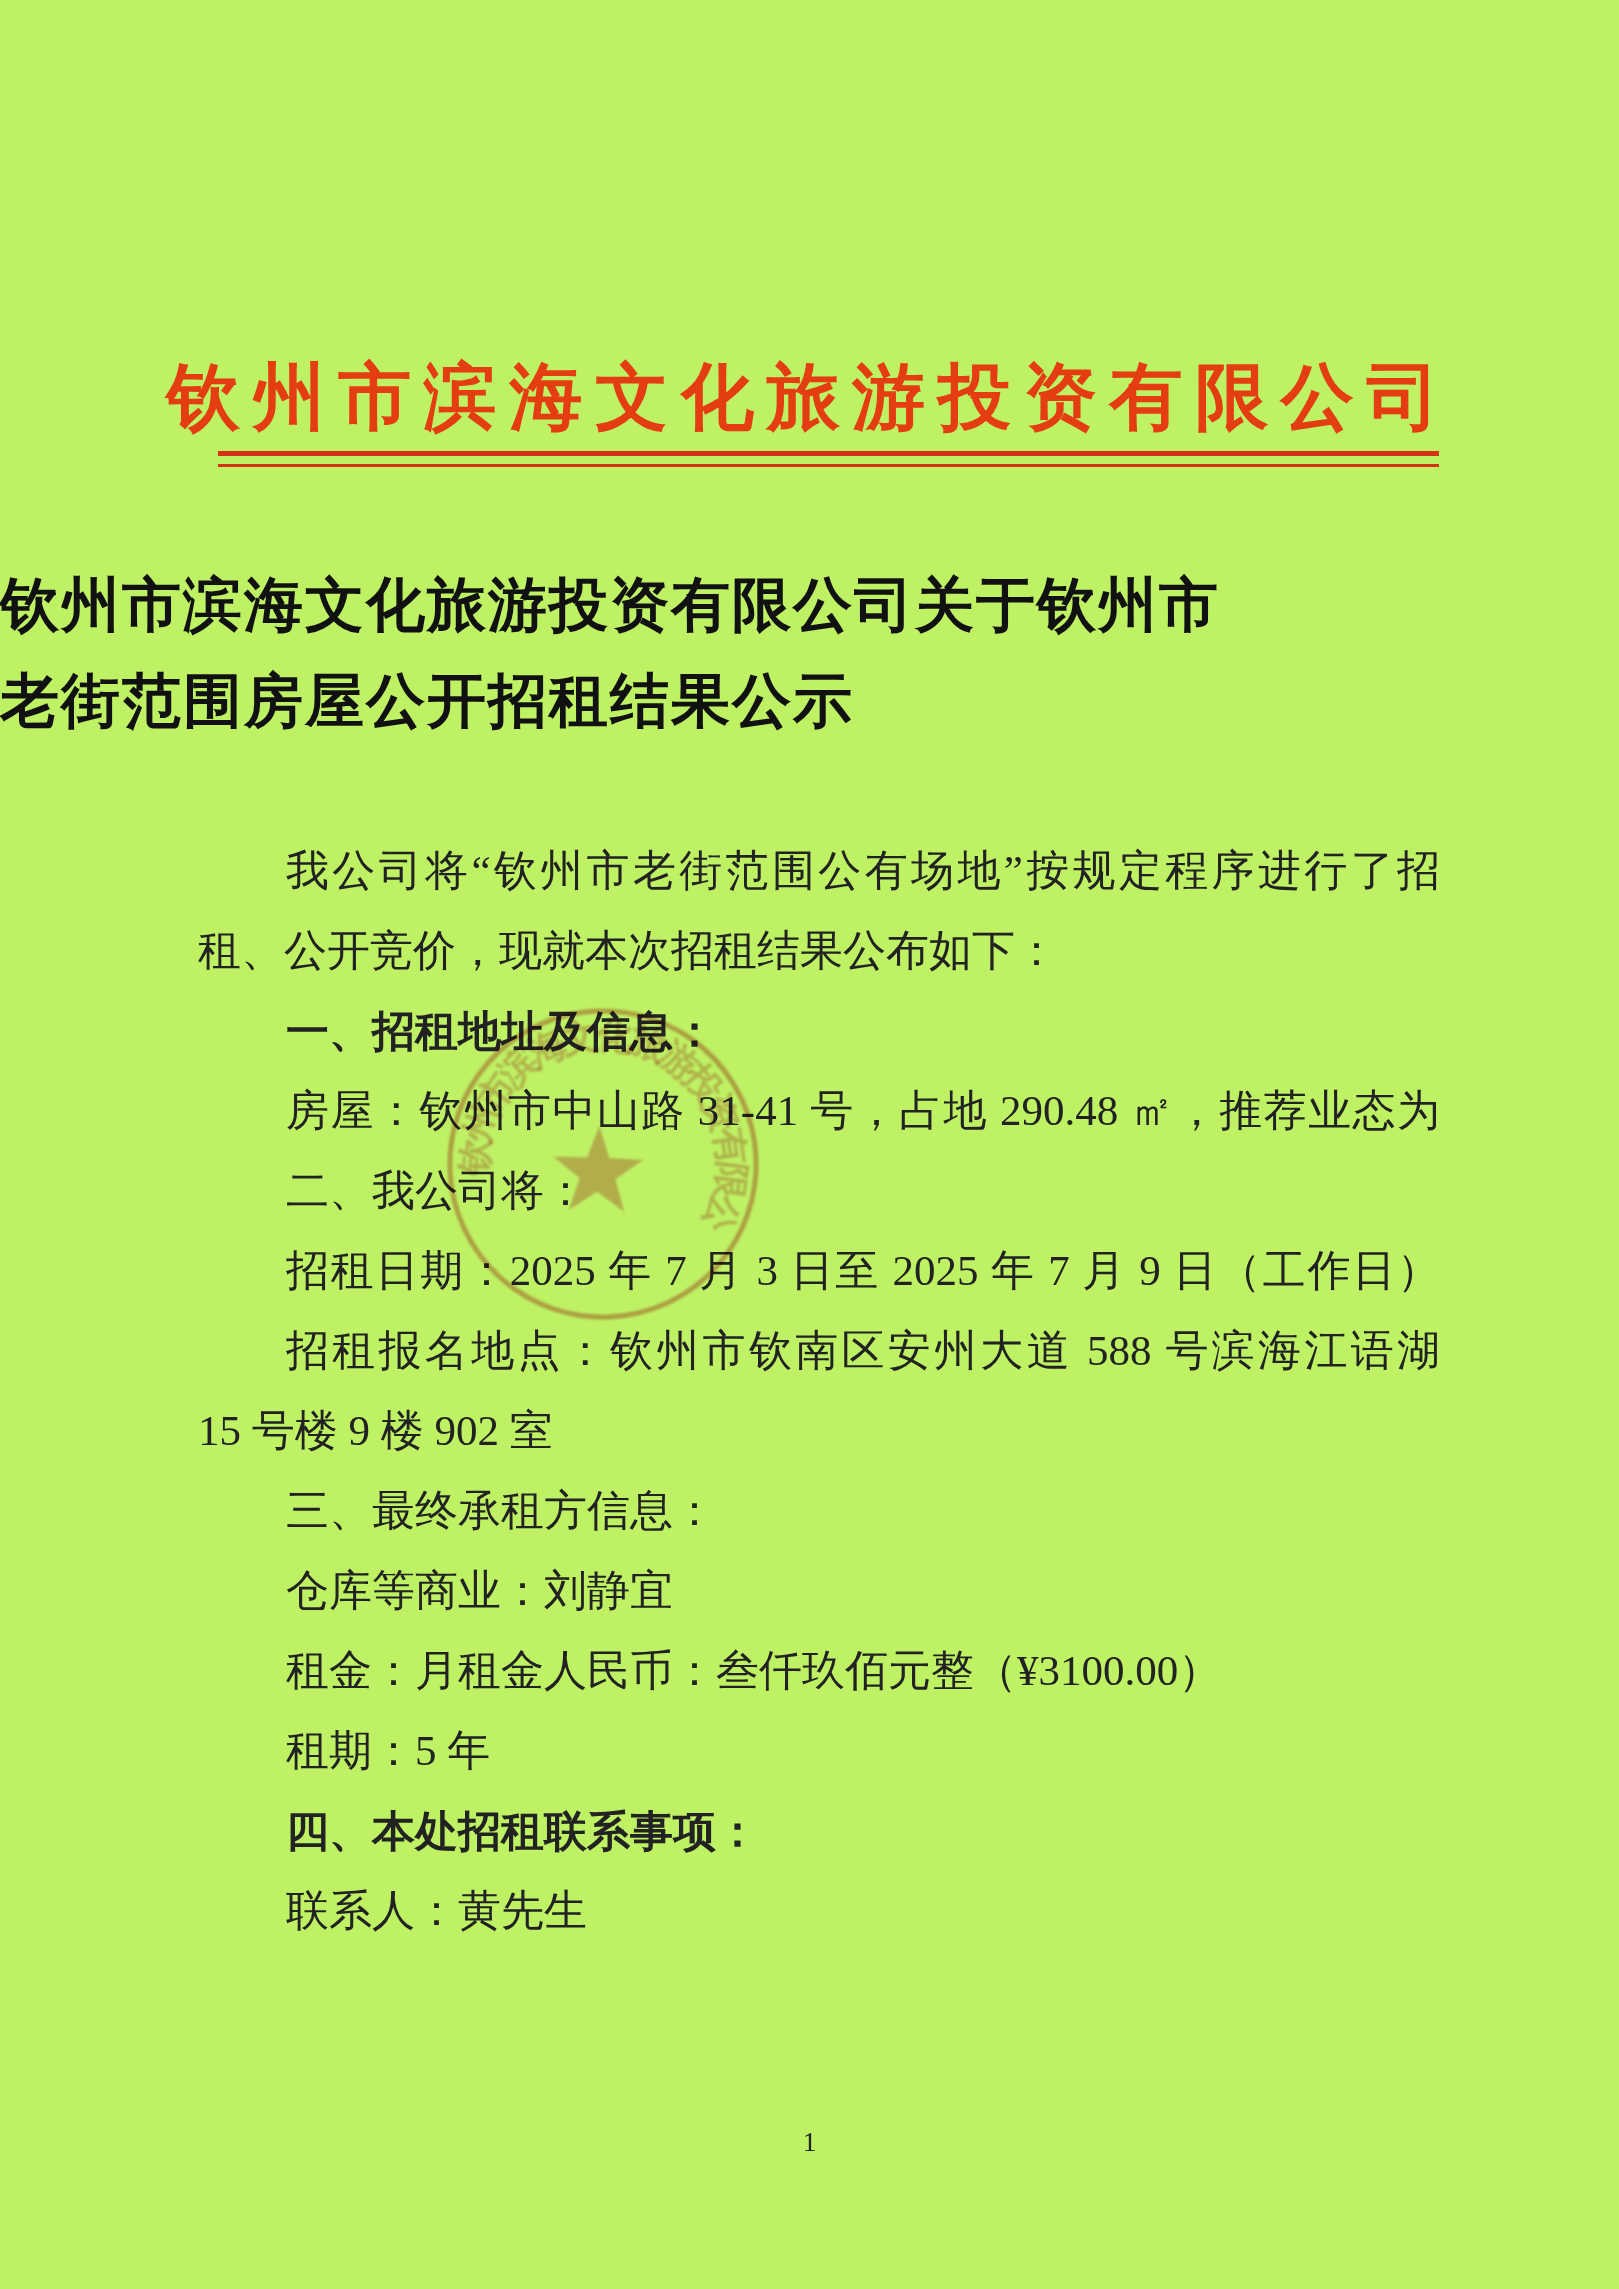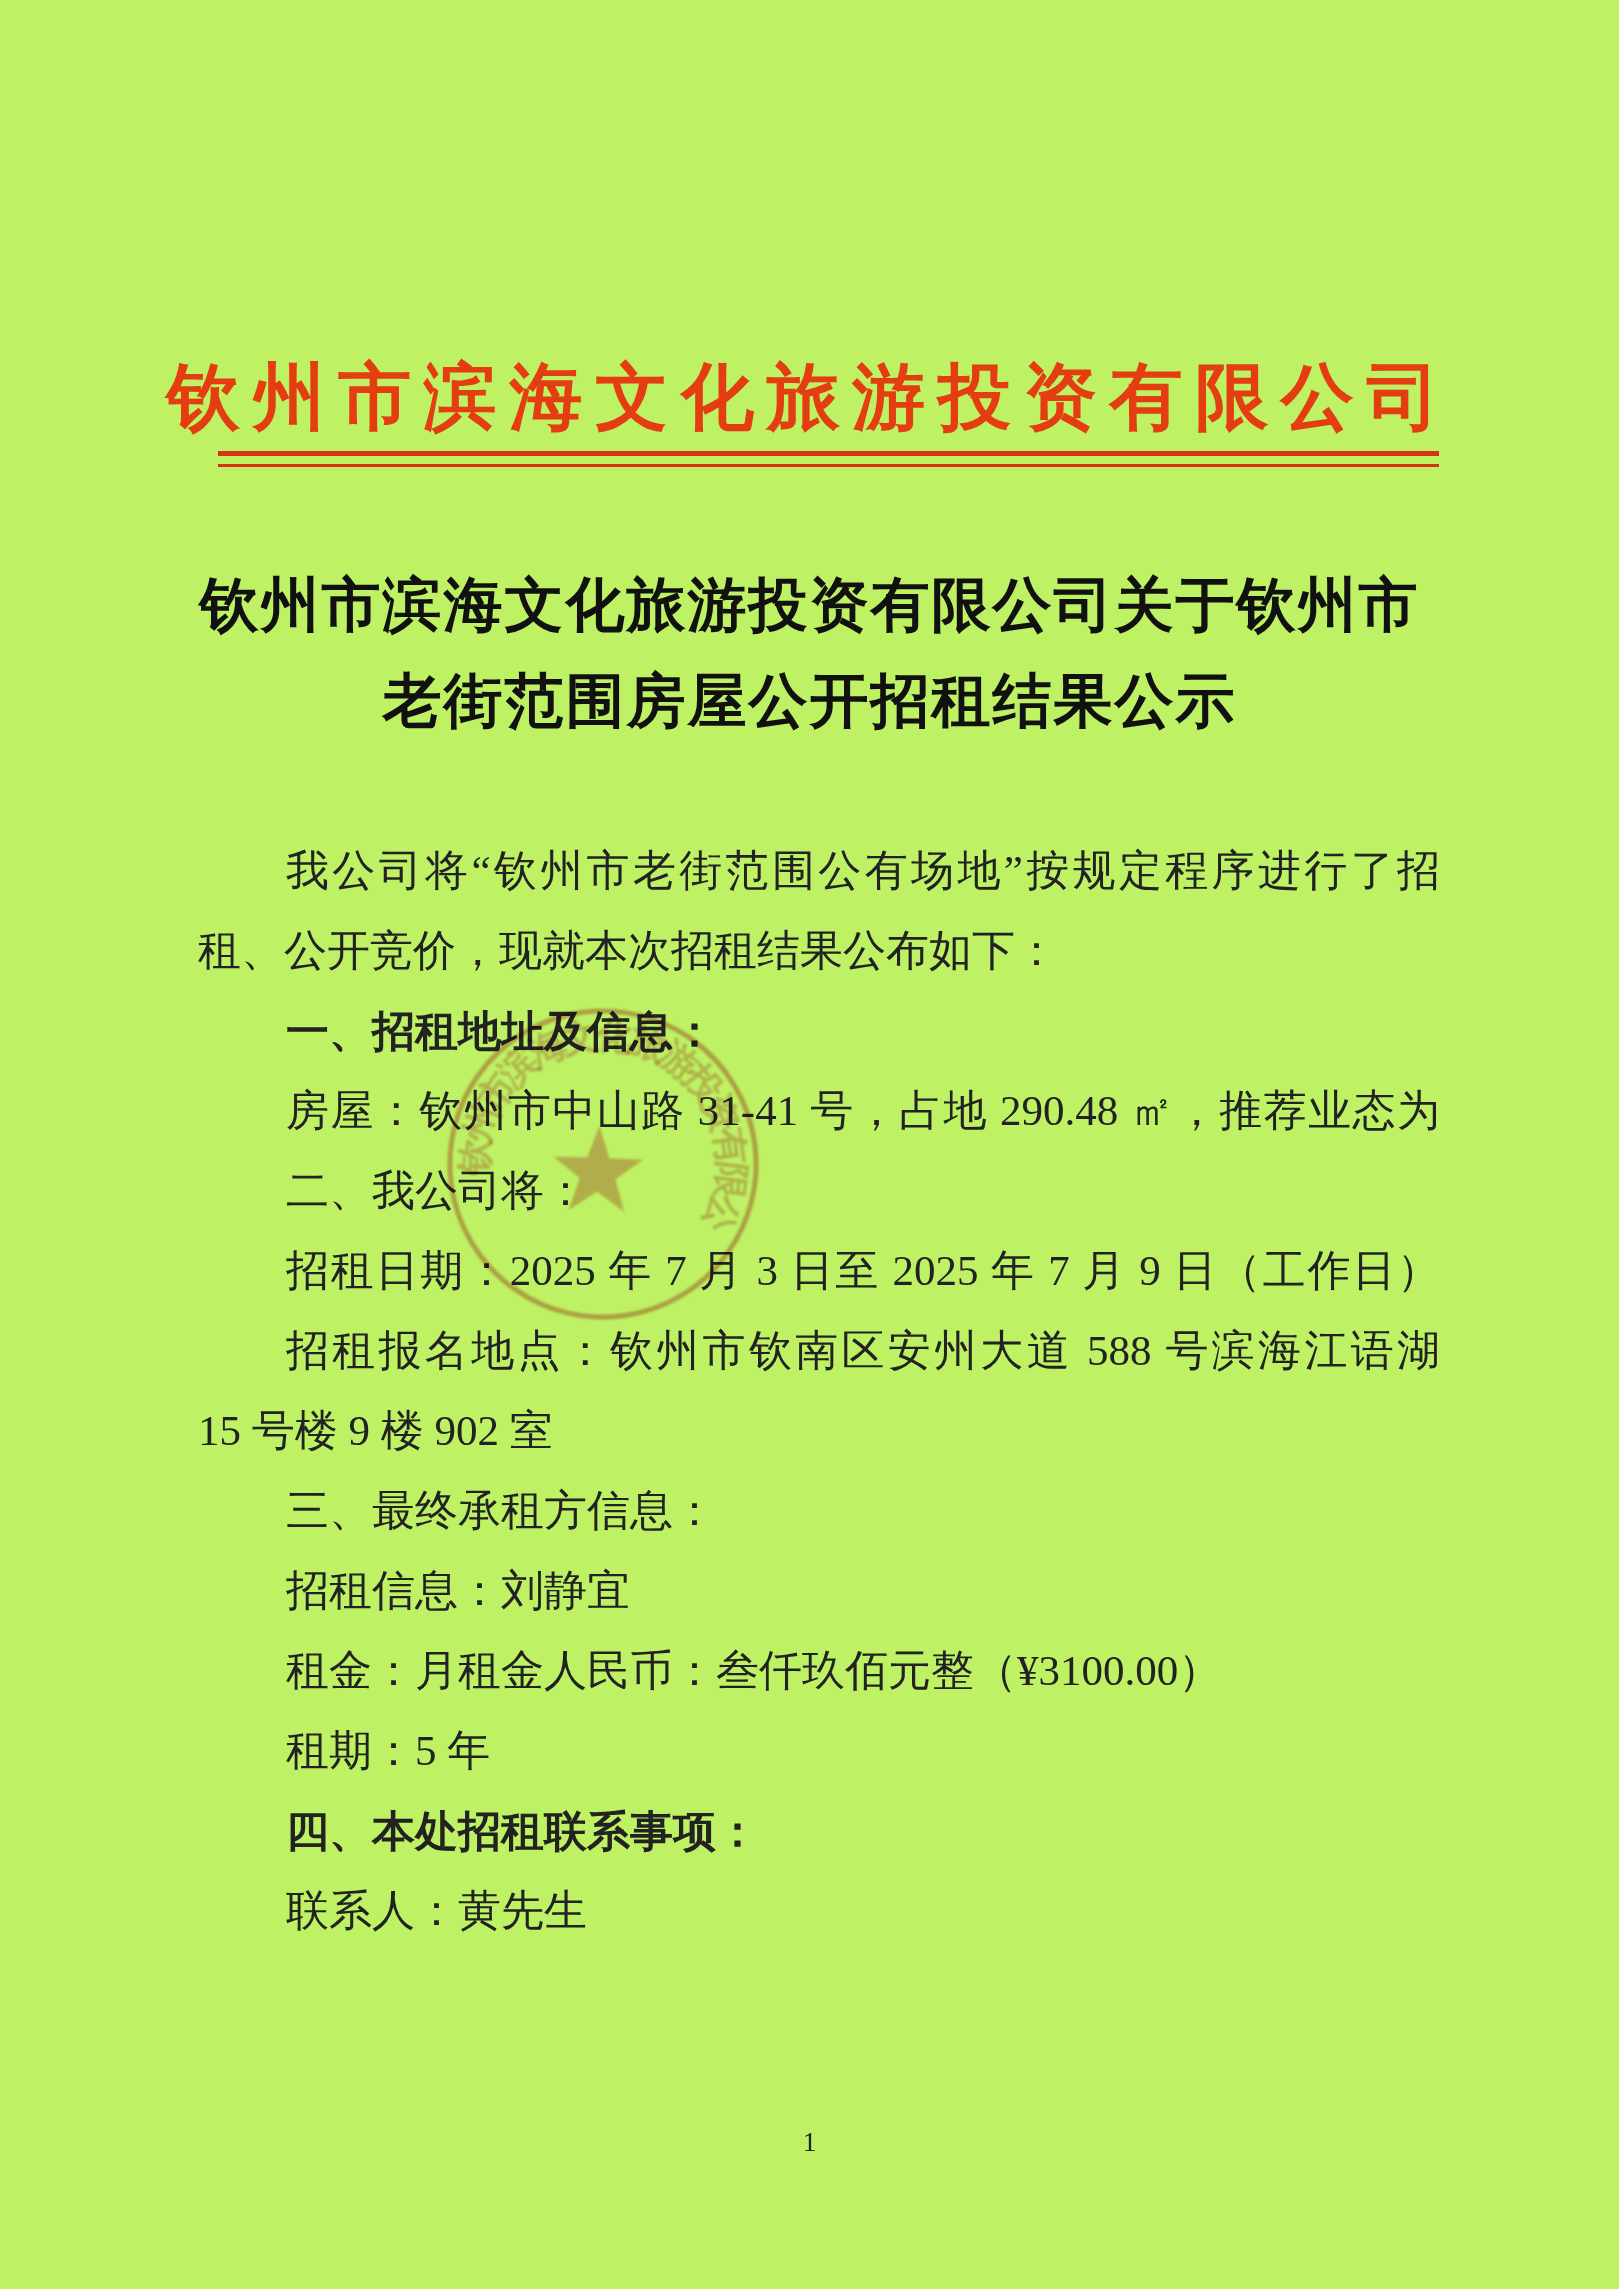--- a/index.html
+++ b/index.html
@@ -22,21 +22,21 @@
     color:#e43d12;
     font-family:"Liberation Serif","DejaVu Serif",serif;
     white-space:nowrap;
   }
   .rule{position:absolute;left:218px;width:1221px;background:#d43315;}
   .rule-thick{top:451px;height:4.9px;}
   .rule-thin{top:464px;height:2.9px;}
   .doc-title{
     position:absolute;
     top:557px;left:0;width:1619px;
-    text-align:center;
+    text-align:left;
     font-size:59px;
     font-weight:bold;
     line-height:96px;
     color:#111;
     letter-spacing:2px;
   }
   .doc-body{
     position:absolute;
     top:831px;left:178px;width:1262px;
   }
@@ -96,21 +96,21 @@
   <div class="doc-body" id="doc-body">
       <div class="bline indent justify">我公司将“钦州市老街范围公有场地”按规定程序进行了招</div>
       <div class="bline">租、公开竞价，现就本次招租结果公布如下：</div>
       <div class="bline indent bold">一、招租地址及信息：</div>
       <div class="bline indent justify">房屋：钦州市中山路 31-41 号，占地 290.48 ㎡，推荐业态为</div>
       <div class="bline indent">二、我公司将：</div>
       <div class="bline indent justify">招租日期：2025 年 7 月 3 日至 2025 年 7 月 9 日（工作日）</div>
       <div class="bline indent justify">招租报名地点：钦州市钦南区安州大道 588 号滨海江语湖</div>
       <div class="bline">15 号楼 9 楼 902 室</div>
       <div class="bline indent">三、最终承租方信息：</div>
-      <div class="bline indent">招租信息：刘静宜</div>
+      <div class="bline indent">仓库等商业：刘静宜</div>
       <div class="bline indent">租金：月租金人民币：叁仟玖佰元整（¥3100.00）</div>
       <div class="bline indent">租期：5 年</div>
       <div class="bline indent bold">四、本处招租联系事项：</div>
       <div class="bline indent">联系人：黄先生</div>
     </div>
 
   <svg class="seal" viewBox="0 0 326 326" xmlns="http://www.w3.org/2000/svg" aria-hidden="true">
     <circle cx="163" cy="163" r="156" fill="none" stroke="rgba(204,62,56,0.5)" stroke-width="5"></circle>
     <polygon points="160,125 171.3,157.5 205.7,158.2 178.3,178.9 188.2,211.8 160,192.2 131.8,211.8 141.7,178.9 114.3,158.2 148.7,157.5" fill="rgba(222,110,125,0.55)" transform="rotate(-12 160 173)"></polygon>
     <defs>

